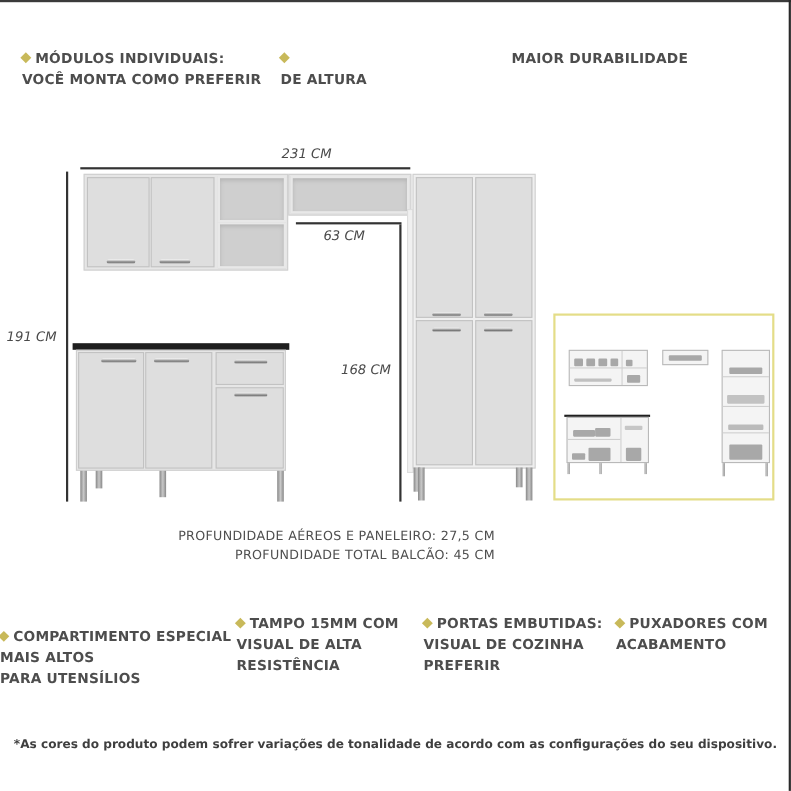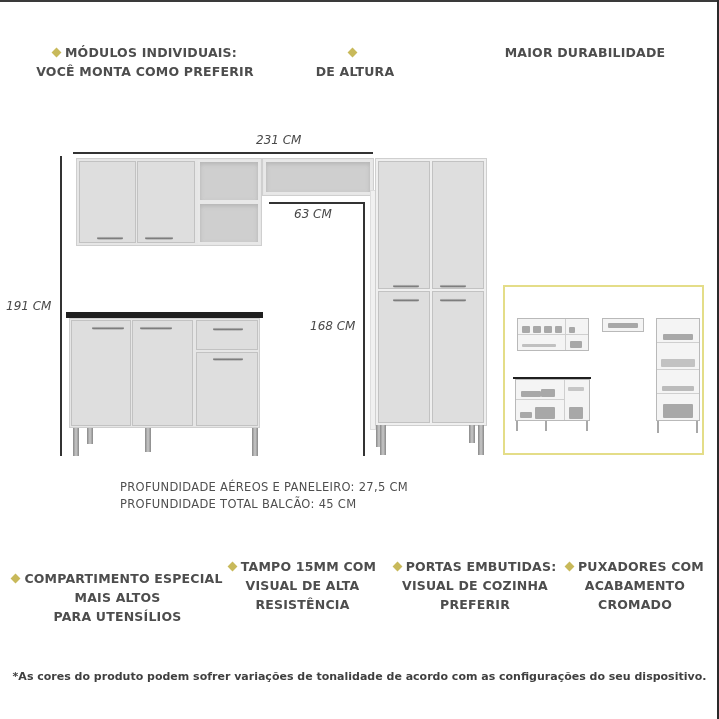--- a/index.html
+++ b/index.html
@@ -1,41 +1,41 @@
 <!DOCTYPE html>
 <html><head>
   <meta charset="utf-8">
   <style>
     * { box-sizing: border-box; margin: 0; padding: 0; }
     html, body { width: 719px; height: 719px; background: #ffffff; overflow: hidden; }
     body { position: relative; font-family: "DejaVu Sans", sans-serif; color: #4a4a4a; }
     .frame-top { position: absolute; left: 0; top: 0; width: 719px; height: 2px; background: #3a3a3a; }
     .frame-right { position: absolute; right: 0; top: 0; width: 2px; height: 719px; background: #2a2a2a; }
 
-    .feature { position: absolute; text-align: center; font-weight: bold; font-size: 12.5px; line-height: 19px; color: #4d4d4d; letter-spacing: 0.2px; white-space: nowrap; }
+    .feature { position: absolute; font-weight: bold; font-size: 12.5px; line-height: 19px; color: #4d4d4d; letter-spacing: 0.2px; white-space: nowrap; }
     .feature .line { display: block; }
     .diamond { display: inline-block; width: 7px; height: 7px; background: #c8b95a; transform: rotate(45deg); margin-right: 5px; position: relative; top: -1px; }
 
     .dim-label { position: absolute; font-size: 12px; color: #4a4a4a; white-space: nowrap; font-style: italic; }
     .dim-line { position: absolute; background: #333333; }
 
     
     .cab { position: absolute; background: #e6e6e6; border: 1px solid #cfcfcf; }
     .door { position: absolute; background: #dedede; border: 1px solid #c2c2c2; }
     .niche { position: absolute; background: #cfcfcf; border: 2px solid #e8e8e8; box-shadow: inset 0 2px 4px #b5b5b5; }
     .handle { position: absolute; height: 4px; background: linear-gradient(#f5f5f5, #777 60%, #ddd); border-radius: 2px; }
     .leg { position: absolute; width: 6px; background: linear-gradient(90deg, #888, #c8c8c8, #888); }
     .countertop { position: absolute; background: #1f1f1f; height: 6px; }
 
     .inset-box { position: absolute; border: 2px solid #e4dd88; background: #fff; }
     .mini { position: absolute; background: #f4f4f4; border: 1px solid #b9b9b9; }
     .mini-shelf { position: absolute; background: #cfcfcf; height: 1px; }
     .item { position: absolute; background: #a8a8a8; border-radius: 1px; }
 
-    .depth-info { position: absolute; text-align: left; font-size: 11.5px; line-height: 17px; color: #4f4f4f; letter-spacing: 0.3px; white-space: nowrap; }
+    .depth-info { position: absolute; text-align: right; font-size: 11.5px; line-height: 17px; color: #4f4f4f; letter-spacing: 0.3px; white-space: nowrap; }
     .disclaimer { position: absolute; left: 0; width: 719px; text-align: center; font-weight: bold; font-size: 11px; color: #3f3f3f; white-space: nowrap; }
   </style>
 </head>
 <body>
 
 <div class="frame-top"></div>
 <div class="frame-right"></div>
 
 <div class="feature" style="left:20px; top:43px; width:250px;">
   <span class="line"><span class="diamond"></span><span>MÓDULOS INDIVIDUAIS:</span></span>
@@ -52,21 +52,21 @@
 <div class="dim-label" style="left:256px; top:133px;">231 CM</div>
 <div class="dim-line" style="left:73px; top:152px; width:300px; height:2px;"></div>
 
 <div class="dim-line" style="left:60px; top:156px; width:2px; height:300px;"></div>
 <div class="dim-label" style="left:6px; top:299px;">191 CM</div>
 
 <div class="dim-line" style="left:269px; top:202px; width:96px; height:2px;"></div>
 <div class="dim-label" style="left:294px; top:207px;">63 CM</div>
 
 <div class="dim-line" style="left:363px; top:204px; width:2px; height:252px;"></div>
-<div class="dim-label" style="left:310px; top:319px;">168 CM</div>
+<div class="dim-label" style="left:310px; top:329px;">168 CM</div>
 
 <div>
   <div class="cab" style="left:76px; top:158px; width:186px; height:88px;"></div>
   <div class="door" style="left:79px; top:161px; width:57px; height:82px;"></div>
   <div class="door" style="left:137px; top:161px; width:58px; height:82px;"></div>
   <div class="handle" style="left:97px; top:236px; width:26px;"></div>
   <div class="handle" style="left:145px; top:236px; width:28px;"></div>
   <div class="niche" style="left:198px; top:160px; width:62px; height:42px;"></div>
   <div class="niche" style="left:198px; top:202px; width:62px; height:42px;"></div>
 </div>
@@ -168,16 +168,15 @@
   <span class="line">RESISTÊNCIA</span>
 </div>
 <div class="feature" style="left:385px; top:557px; width:180px;">
   <span class="line"><span class="diamond"></span><span>PORTAS EMBUTIDAS:</span></span>
   <span class="line">VISUAL DE COZINHA</span>
   <span class="line">PREFERIR</span>
 </div>
 <div class="feature" style="left:560px; top:557px; width:150px;">
   <span class="line"><span class="diamond"></span><span>PUXADORES COM</span></span>
   <span class="line">ACABAMENTO</span>
-  <span class="line">CROMADO</span>
 </div>
 
 <div class="disclaimer" style="top:670px;">*As cores do produto podem sofrer variações de tonalidade de acordo com as configurações do seu dispositivo.</div>
 
 </body></html>

